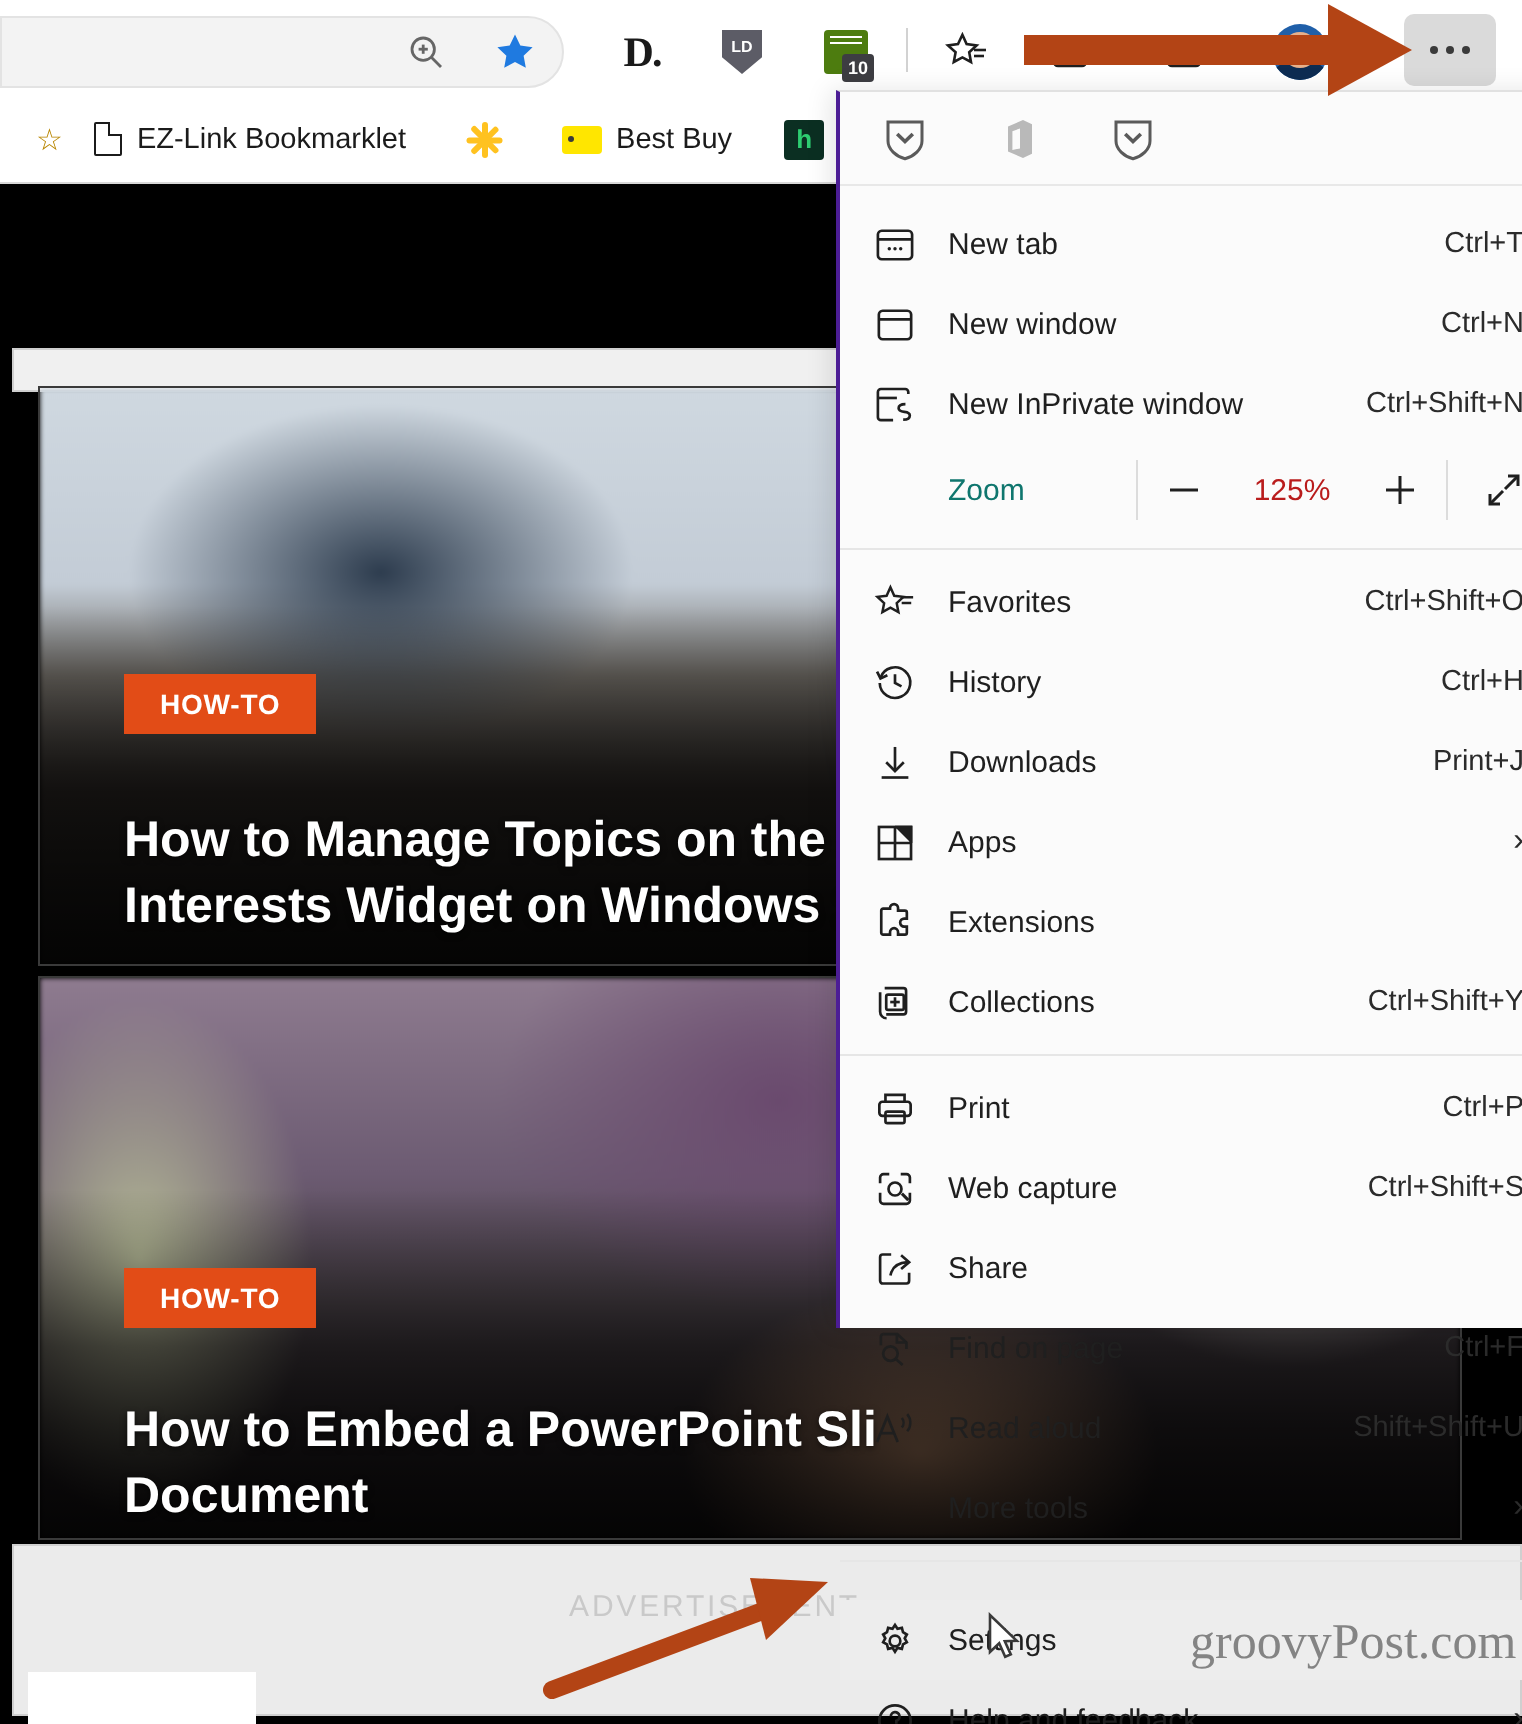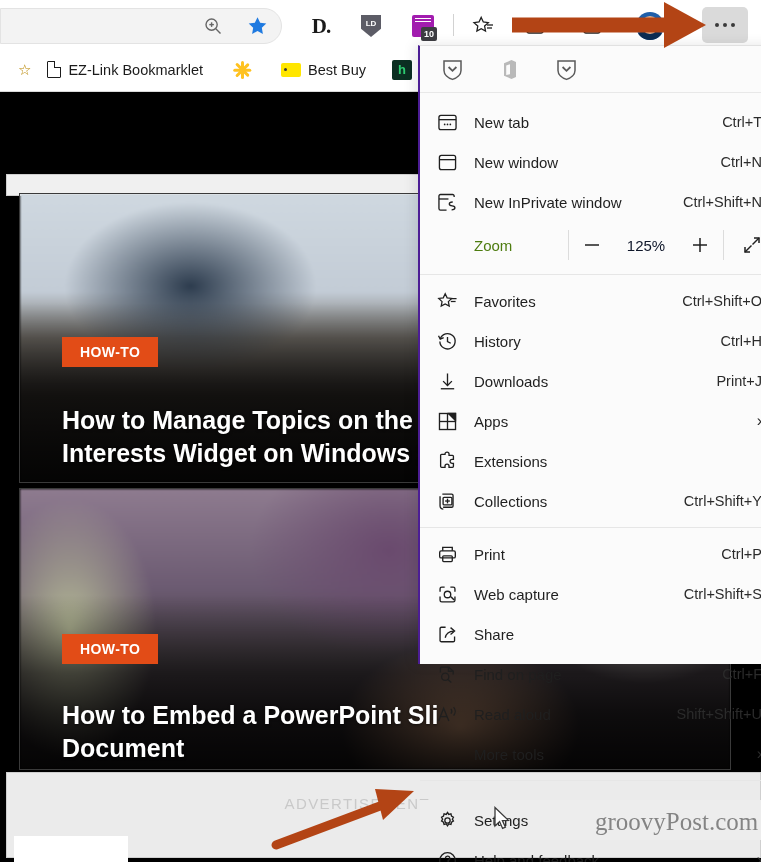--- a/index.html
+++ b/index.html
@@ -32,21 +32,21 @@
     font-family: "Liberation Serif", serif; font-weight: bold; font-size: 21px;
     color: #1a1a1a; letter-spacing: -1px;
   }
   .fav-shield {
     width: 20px; height: 22px; background: #5c5c66;
     clip-path: polygon(0 0, 100% 0, 100% 62%, 50% 100%, 0 62%);
     display:flex; align-items:center; justify-content:center;
     font-size: 8px; color: #fff; font-weight: bold; padding-bottom:5px;
   }
   .fav-cal {
-    width: 22px; height: 22px; background: #a21caf; border-radius: 2px;
+    width: 22px; height: 22px; background: #4d7c0f; border-radius: 2px;
     position: relative;
   }
   .fav-cal .cal-lines {
     position:absolute; top:3px; left:3px; right:3px; height:6px;
     background: repeating-linear-gradient(to bottom, #fff 0 1px, transparent 1px 3px);
   }
   .fav-cal .cal-day {
     position:absolute; right:-3px; bottom:-4px; width:16px; height:14px;
     background:#3d3d42; color:#fff; font-size:9px; font-weight:bold;
     display:flex; align-items:center; justify-content:center; border-radius:2px;
@@ -208,27 +208,27 @@
     width: 54px; min-width: 54px; display: flex; align-items: center; justify-content: center;
     color: #1f1f1f;
   }
   .mi .lbl { flex: 1; font-size: 15px; color: #1f1f1f; }
   .mi .sc { font-size: 14.5px; color: #2b2b2b; white-space: nowrap; }
   .mi .chev { color: #2b2b2b; font-size: 16px; margin-left: 10px; }
   .mi.hl { background: #ededed; margin-top: 19px; }
 
   .zoom-row { display: flex; align-items: center; height: 46px; }
   .zoom-row .zlbl { width: 54px; min-width: 54px; }
-  .zoom-row .ztext { font-size: 15px; color: #4d7c0f; }
+  .zoom-row .ztext { font-size: 15px; color: #0f766e; }
   .zoom-ctrls {
     margin-left: auto; display: flex; align-items: center; height: 46px;
   }
   .zdiv { width: 1px; height: 30px; background: #dcdcdc; }
   .zbtn { width: 46px; display:flex; align-items:center; justify-content:center; }
-  .zval { width: 62px; text-align: center; font-size: 15px; color: #0f172a; }
+  .zval { width: 62px; text-align: center; font-size: 15px; color: #b91c1c; }
   .zfull { width: 56px; display:flex; align-items:center; justify-content:center; }
 
   
   .arrow-svg { position: absolute; left: 0; top: 0; width: 761px; height: 862px; pointer-events: none; }
 
   .wm {
     position: absolute; left: 595px; top: 808px;
     font-family: "Liberation Serif", serif; font-size: 25px; color: #5c5c5c;
     opacity: .72; white-space: nowrap;
   }

